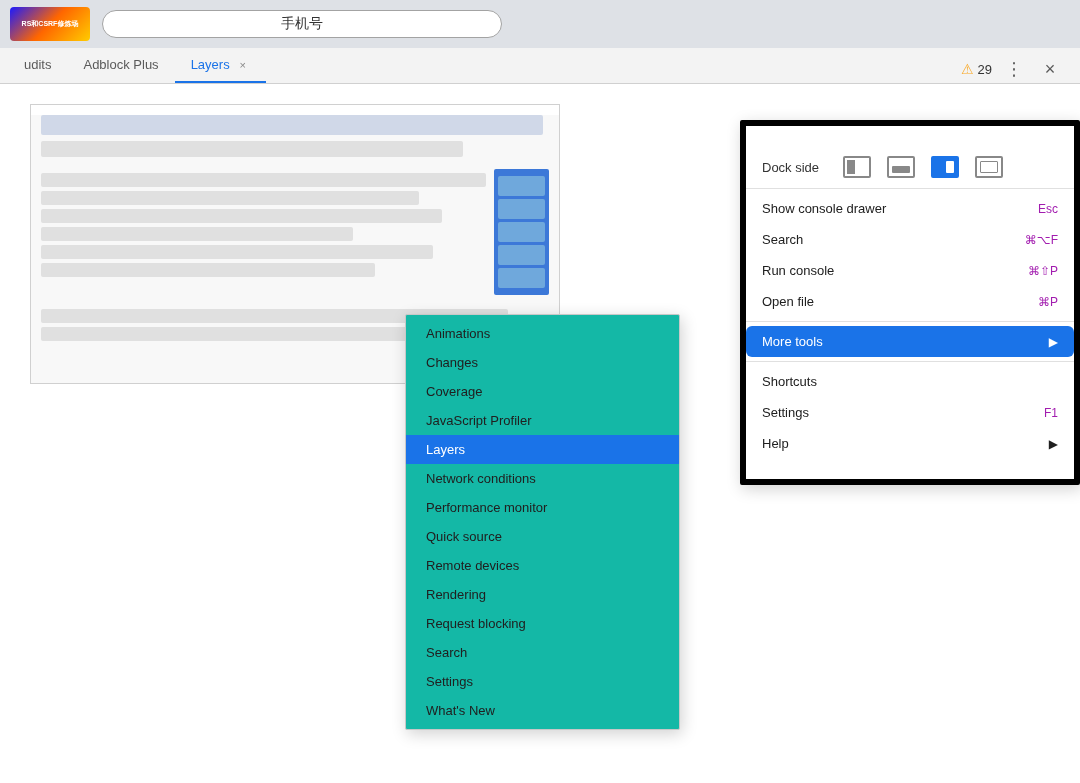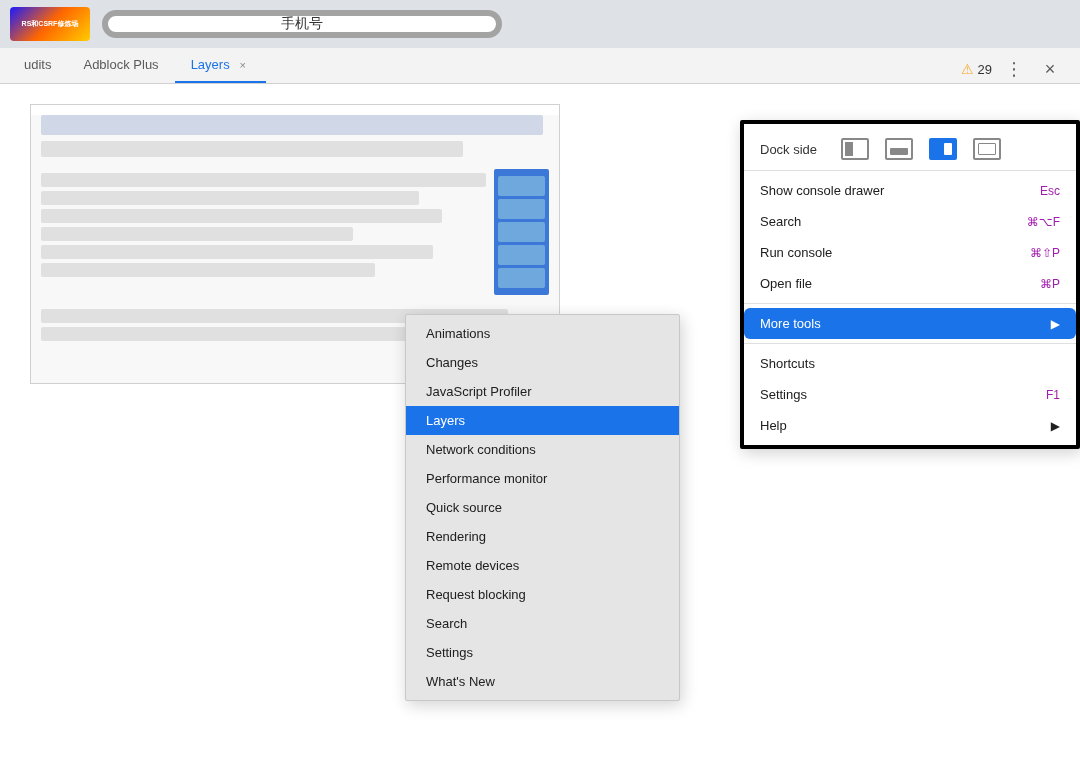--- a/index.html
+++ b/index.html
@@ -38,21 +38,21 @@
       flex: 1;
       max-width: 400px;
       height: 28px;
       background: white;
       border-radius: 14px;
       display: flex;
       align-items: center;
       justify-content: center;
       font-size: 14px;
       color: #333;
-      border: 6px solid #a3a3a3;
+      border: 1px solid #a3a3a3;
     }
 
     
     .devtools-tabs {
       background: #f3f3f3;
       height: 36px;
       display: flex;
       align-items: flex-end;
       padding: 0 8px;
       border-bottom: 1px solid #d0d0d0;
@@ -146,21 +146,21 @@
     }
     .webpage-row.medium { width: 80%; }
     .webpage-row.full { width: 95%; }
 
     
     .more-tools-menu {
       position: absolute;
       left: 405px;
       top: 230px;
       width: 275px;
-      background: #e5e5e5;
+      background: #14b8a6;
       border: 1px solid #c8c8c8;
       box-shadow: 2px 4px 16px rgba(0,0,0,0.18);
       z-index: 100;
       border-radius: 2px;
       padding: 4px 0;
     }
     .menu-item {
       padding: 7px 20px;
       font-size: 13px;
       color: #202020;
@@ -173,25 +173,25 @@
       color: white;
     }
 
     
     .main-menu {
       position: absolute;
       right: 0;
       top: 36px;
       width: 340px;
       background: white;
-      border: 4px solid #000000;
+      border: 6px solid #000000;
       box-shadow: 2px 4px 16px rgba(0,0,0,0.18);
       z-index: 99;
       border-radius: 2px;
-      padding: 4px 0;
+      padding: 20px 0;
     }
     .main-menu-item {
       padding: 8px 16px;
       font-size: 13px;
       color: #202020;
       cursor: pointer;
       display: flex;
       align-items: center;
       justify-content: space-between;
     }
@@ -315,39 +315,42 @@
   </div>
 
   <div class="more-tools-menu">
     <div class="menu-item">
       <span>Animations</span>
     </div>
     <div class="menu-item">
       <span>Changes</span>
     </div>
     <div class="menu-item">
+      <span>Coverage</span>
+    </div>
+    <div class="menu-item">
       <span>JavaScript Profiler</span>
     </div>
     <div class="menu-item selected">
       <span>Layers</span>
     </div>
     <div class="menu-item">
       <span>Network conditions</span>
     </div>
     <div class="menu-item">
       <span>Performance monitor</span>
     </div>
     <div class="menu-item">
       <span>Quick source</span>
     </div>
     <div class="menu-item">
+      <span>Remote devices</span>
+    </div>
+    <div class="menu-item">
       <span>Rendering</span>
-    </div>
-    <div class="menu-item">
-      <span>Remote devices</span>
     </div>
     <div class="menu-item">
       <span>Request blocking</span>
     </div>
     <div class="menu-item">
       <span>Search</span>
     </div>
     <div class="menu-item">
       <span>Settings</span>
     </div>

